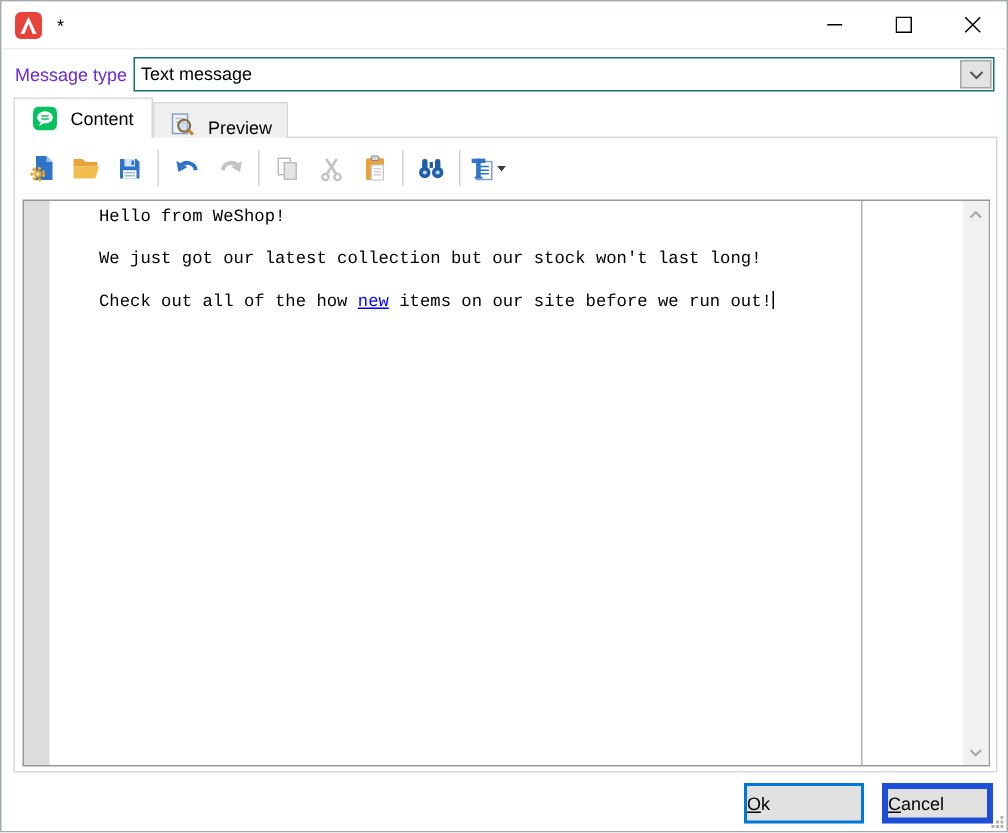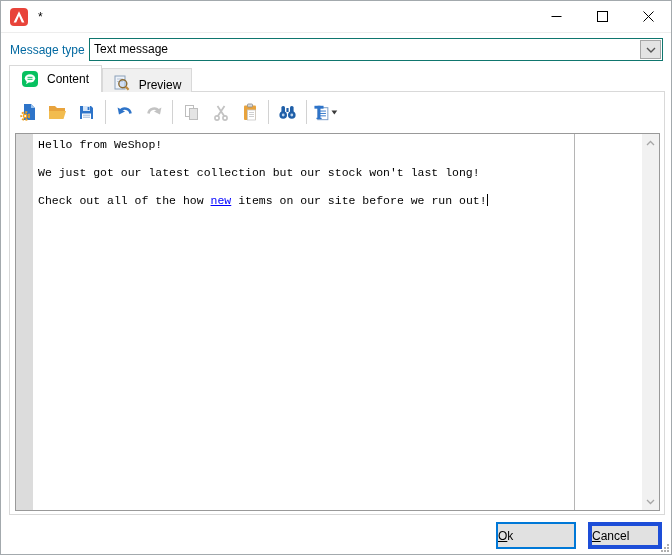--- a/index.html
+++ b/index.html
@@ -7,21 +7,21 @@
   .window{position:absolute;inset:0;background:#fff;border:1px solid #a3a9ad;box-sizing:border-box;overflow:hidden;}
 
   
   .titlebar{position:absolute;top:0;left:0;right:0;height:31px;background:#fff;border-bottom:1px solid #ededed;display:flex;align-items:center;}
   .app-icon{width:18px;height:18px;margin-left:9px;flex:0 0 auto;}
   .title-text{font-size:12px;color:#000;margin-left:10px;}
   .win-controls{margin-left:auto;display:flex;height:100%;}
   .win-btn{width:46px;height:100%;display:flex;align-items:center;justify-content:center;cursor:default;}
 
   
-  .msgtype-label{position:absolute;left:9px;top:42px;font-size:12px;color:#0369a1;}
+  .msgtype-label{position:absolute;left:9px;top:42px;font-size:12px;color:#6d28d9;}
   .combo{position:absolute;left:88px;top:37px;width:574px;height:23px;border:1px solid #0f766e;background:#fff;box-sizing:border-box;}
   .combo-value{position:absolute;left:4px;top:0;line-height:21px;font-size:12px;color:#000;}
   .combo-btn{position:absolute;top:1px;right:1px;bottom:1px;width:21px;background:#e3e3e3;border:1px solid #a6a6a6;box-sizing:border-box;display:flex;align-items:center;justify-content:center;}
 
   
   .tabstrip{position:absolute;left:8px;top:64px;height:27px;display:flex;align-items:flex-end;z-index:3;}
   .tab{display:flex;align-items:center;justify-content:center;gap:9px;font-size:12px;box-sizing:border-box;cursor:default;}
   .tab.active{width:93px;height:27px;background:#fff;border:1px solid #d9d9d9;border-bottom:none;}
   .tab.inactive{width:90px;height:24px;background:#f0f0f0;border:1px solid #d9d9d9;border-bottom:none;align-items:flex-end;}
 
@@ -33,21 +33,21 @@
   .tb{width:27px;height:27px;margin:0 1px;border:1px solid transparent;background:transparent;display:flex;align-items:center;justify-content:center;padding:0;}
   .tb svg{display:block;}
   .tb .dd-caret{margin-left:2px;}
   .tbsep{width:1px;height:24px;background:#d2d2d2;margin:0 4px;}
 
   
   .editor{position:absolute;left:5px;top:41px;width:645px;height:378px;border:1px solid #999;background:#fff;box-sizing:border-box;}
   .gutter{position:absolute;left:0;top:0;bottom:0;width:17px;background:#dcdcdc;}
   .margin-line{position:absolute;left:558px;top:0;bottom:0;width:1px;background:#b5b5b5;}
   .textarea{position:absolute;left:17px;top:0;right:17px;bottom:0;padding:4px 0 0 5px;font-family:"Liberation Mono","DejaVu Sans Mono",monospace;font-size:11.5px;line-height:14px;color:#000;overflow:hidden;cursor:text;}
-  .line{height:14px;white-space:pre;}
+  .line{height:14px;white-space:pre;margin-left:28px;}
   .caret{display:inline-block;width:1px;height:12px;background:#000;vertical-align:-2px;}
   .vscroll{position:absolute;right:0;top:0;bottom:0;width:17px;background:#f1f1f1;}
   .scroll-arrow{position:absolute;left:0;width:17px;height:17px;display:flex;align-items:center;justify-content:center;}
   .scroll-arrow.up{top:0;} .scroll-arrow.down{bottom:0;}
 
   
   .btn{position:absolute;top:521px;height:27px;font-size:12px;color:#000;background:#e1e1e1;display:flex;align-items:center;justify-content:flex-start;box-sizing:border-box;cursor:default;}
   .btn-ok{right:95px;width:80px;border:2px solid #0078d7;}
   .btn-cancel{right:9px;width:74px;border:4px solid #1d4ed8;}
   .btn-label{display:block;}

